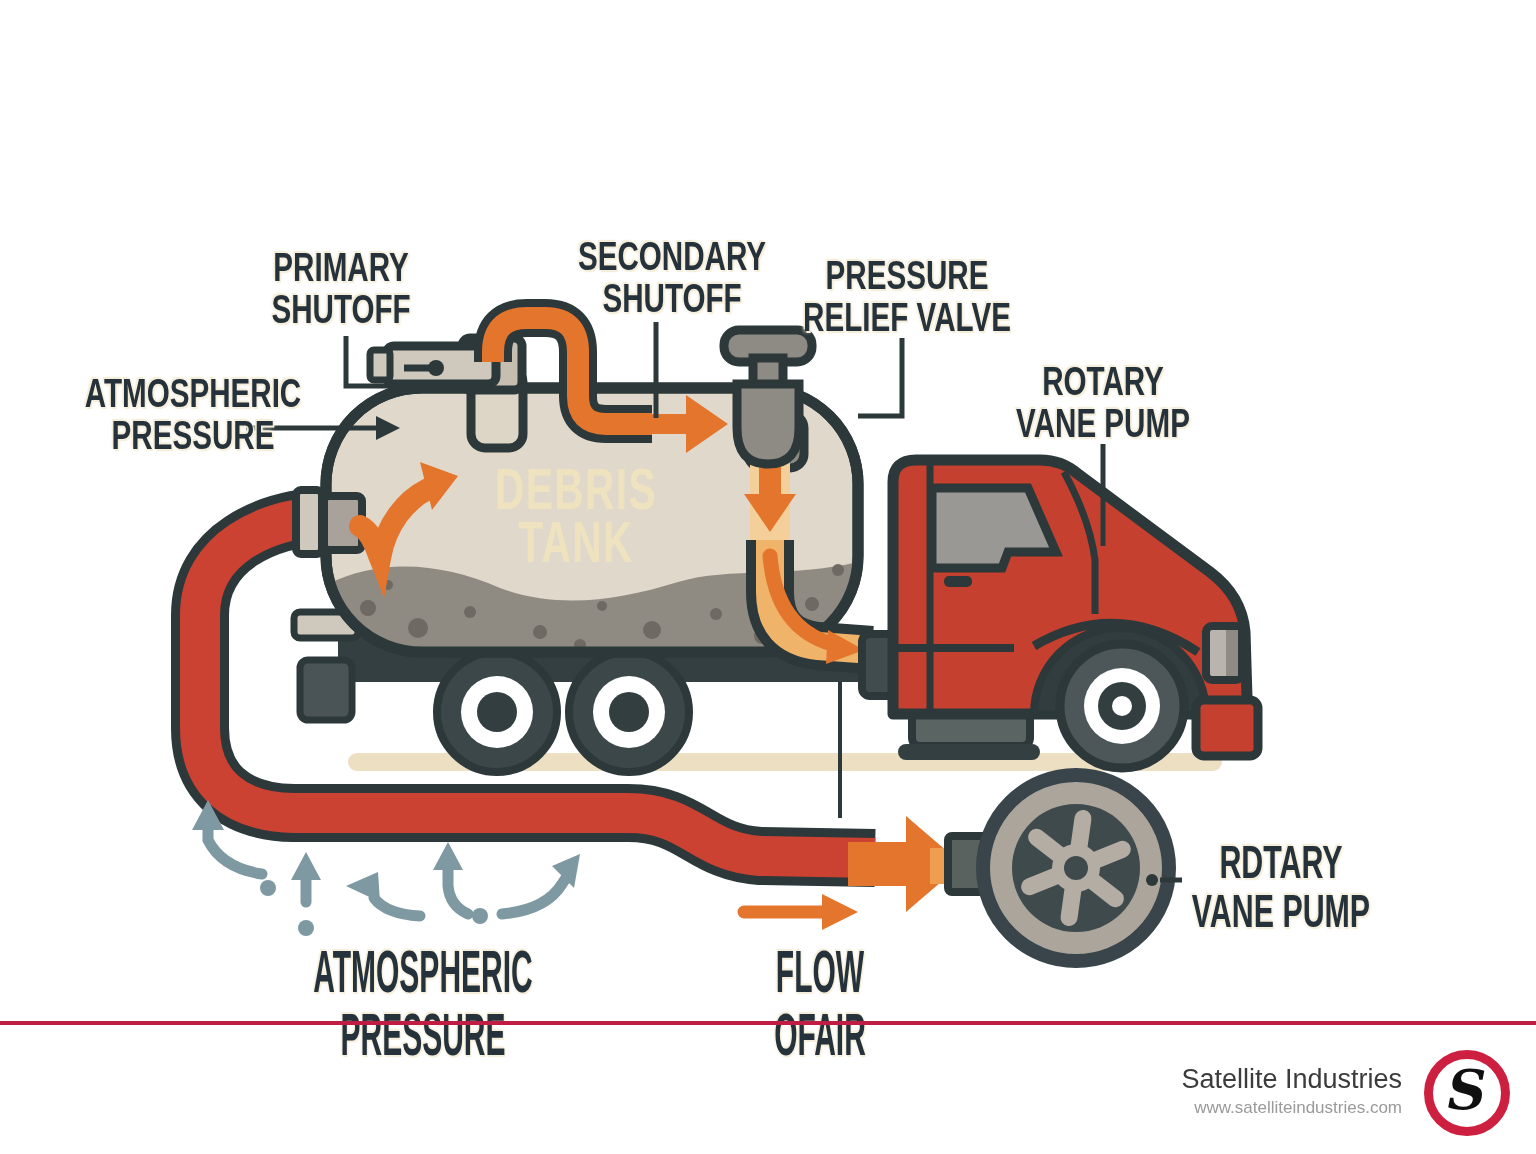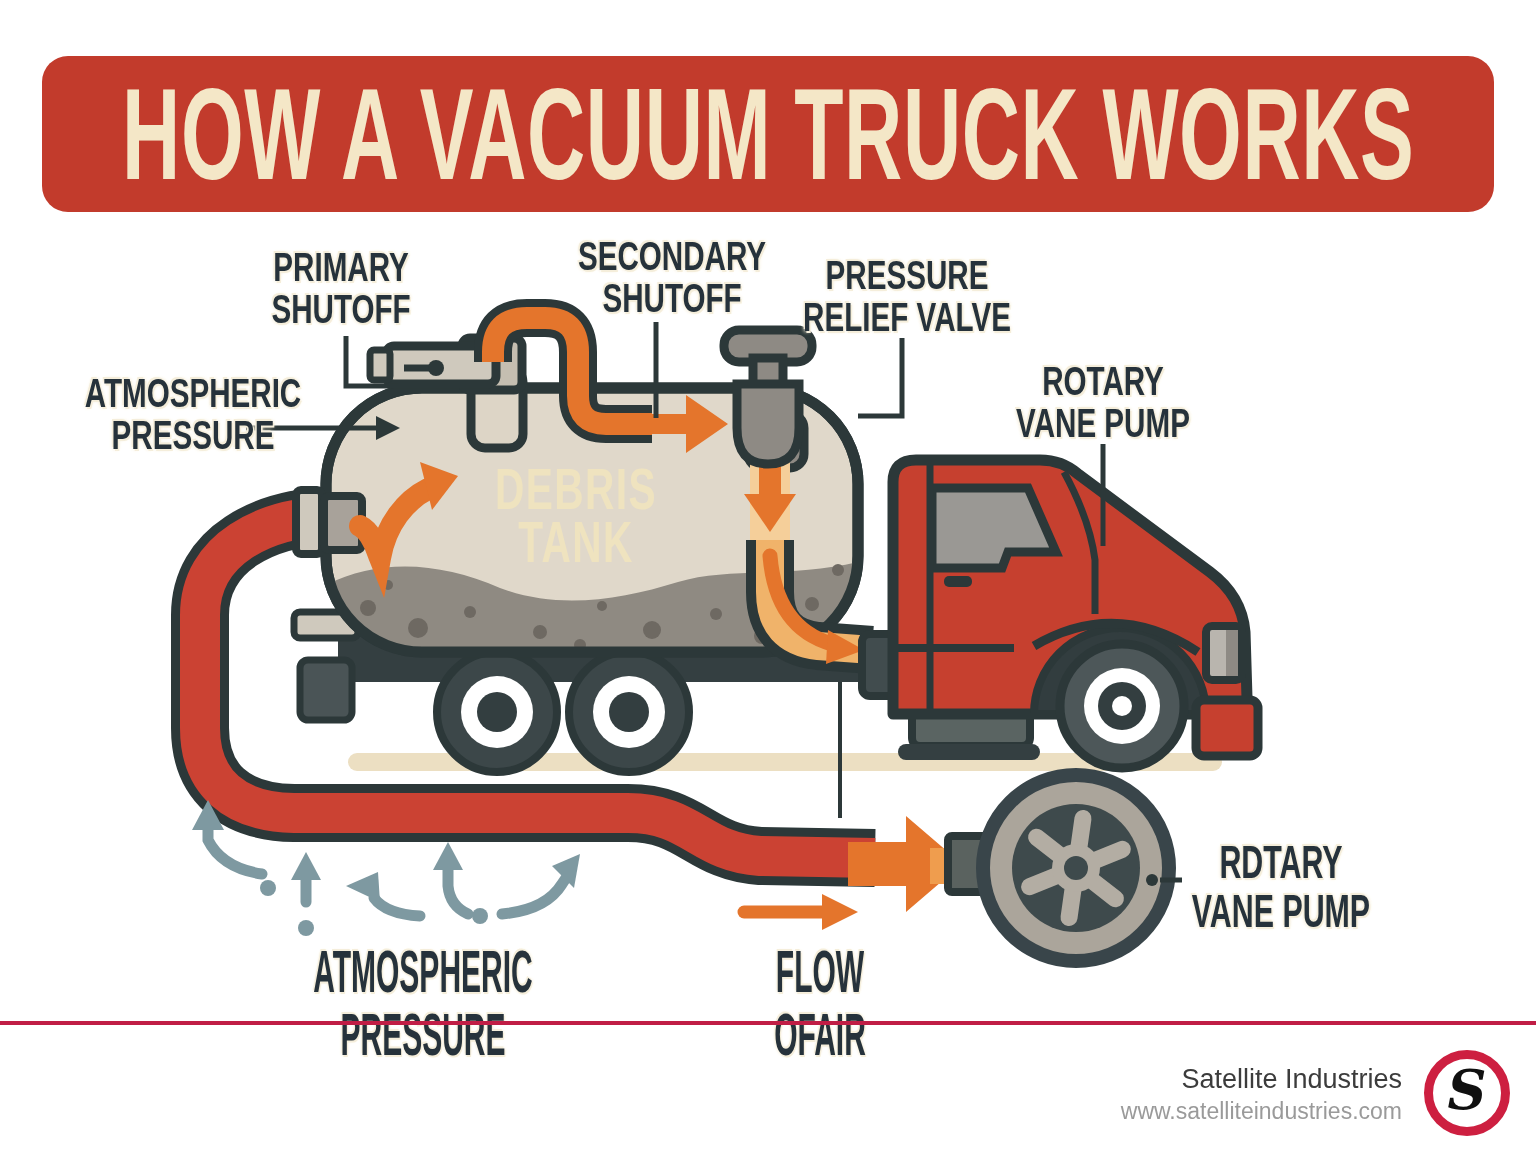--- a/index.html
+++ b/index.html
@@ -18,34 +18,31 @@
        text-shadow:0 0 5px #f5eedb,0 0 5px #f5eedb,2px 2px 0 #f5eedb,-2px -2px 0 #f5eedb;}
   .lbl-sm{font-size:40px;transform:scaleX(0.74);}
   .lbl-lg{font-size:60px;transform:scaleX(0.50);}
   .lbl-md{font-size:46px;transform:scaleX(0.66);line-height:1.07;}
   .tank-text{position:absolute;font-weight:bold;color:#efe3bf;text-align:center;white-space:pre-line;
              font-size:58px;line-height:0.92;transform:scaleX(0.70);transform-origin:50% 0;
              letter-spacing:2px;text-shadow:none;}
   
   .divider{position:absolute;left:0;top:1021px;width:1536px;height:4px;background:#c01d45;}
   .company{position:absolute;right:134px;top:1064px;font-size:27px;font-weight:normal;color:#3c3c3c;text-align:right;}
-  .website{position:absolute;right:134px;top:1098px;font-size:23px;color:#9a9a9a;text-align:right;}
+  .website{position:absolute;right:134px;top:1098px;font-size:17px;color:#9a9a9a;text-align:right;}
   .logo{position:absolute;left:1424px;top:1050px;width:68px;height:68px;border:9px solid #cd1f40;
         border-radius:50%;background:#ffffff;display:flex;align-items:center;justify-content:center;}
   .logo span{font-family:"DejaVu Serif","Liberation Serif",serif;font-style:italic;font-weight:bold;
              font-size:54px;color:#101010;line-height:1;transform:translateY(-3px);}
 </style>
 </head>
 <body>
 
 <div id="poster">
 
-  <div class="banner">
-    <span>HOW A VACUUM TRUCK WORKS</span>
-  </div>
 
   <svg class="diagram" width="1536" height="1154" viewBox="0 0 1536 1154">
     <defs>
       <clipPath id="tankClip">
           <rect x="326" y="388" width="532" height="264" rx="96"></rect>
         </clipPath>
     </defs>
 
     <rect x="348" y="753" width="874" height="18" rx="9" fill="#ecdfc2"></rect>
 

